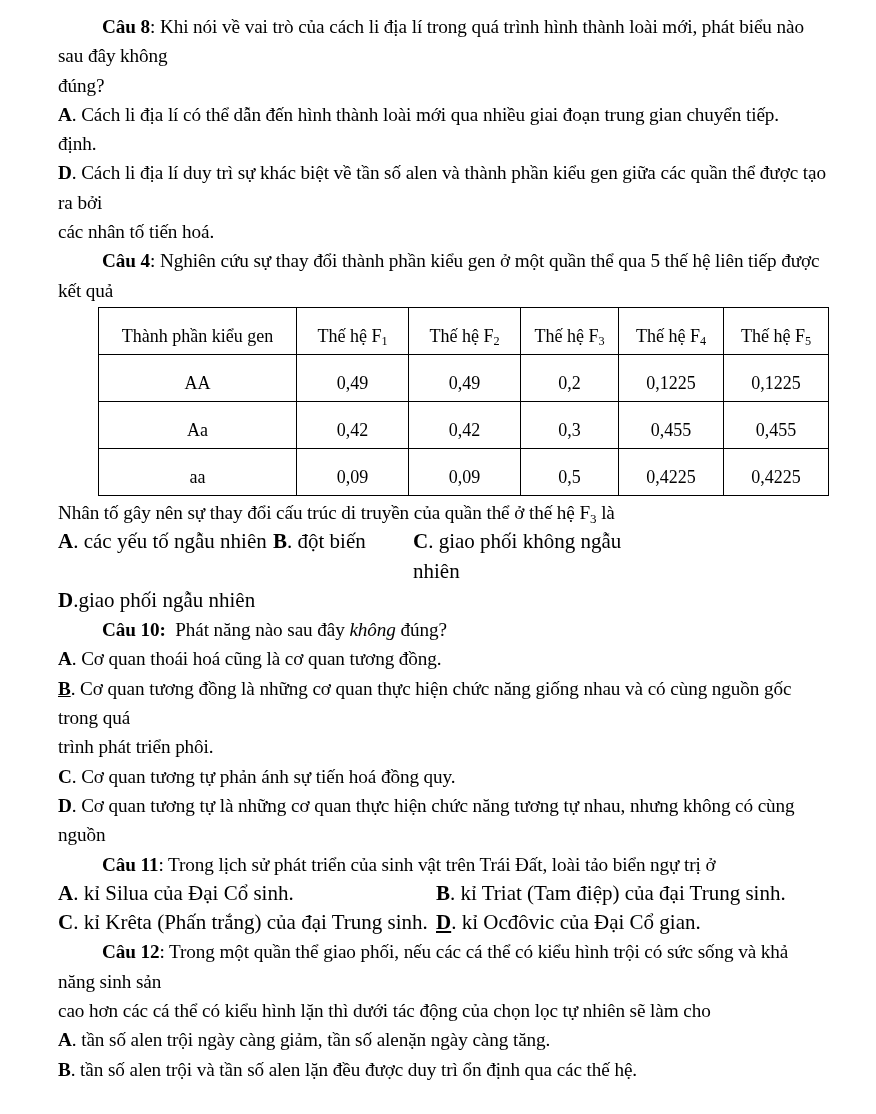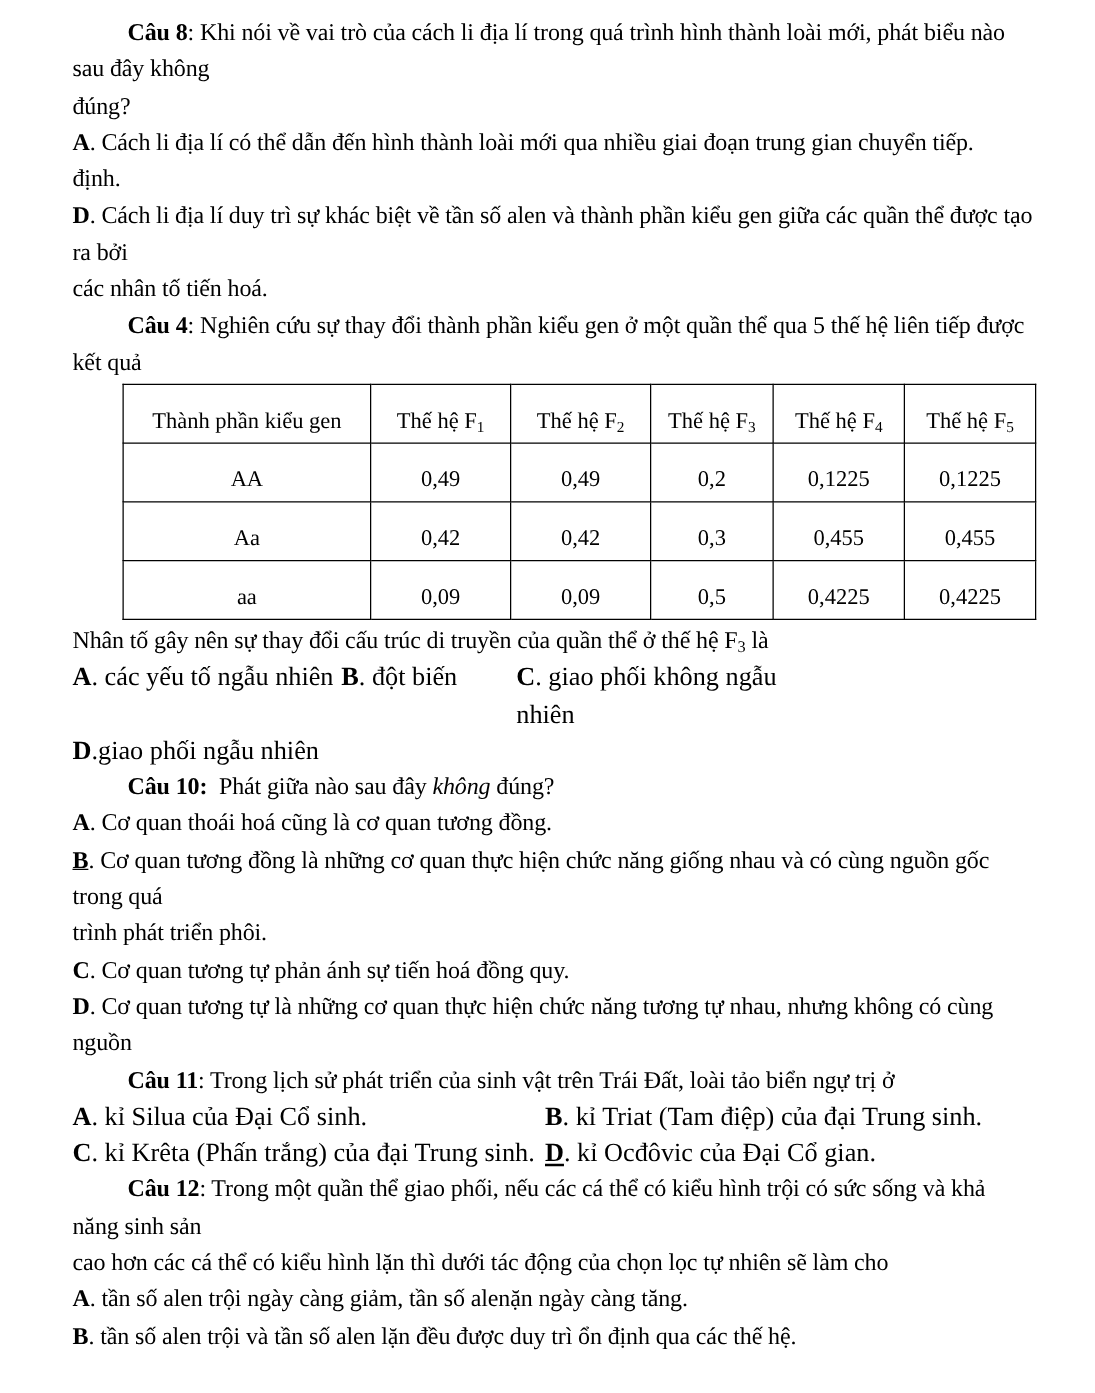--- a/index.html
+++ b/index.html
@@ -132,21 +132,21 @@
       </tbody>
     </table>
   </div>
 
   <div class="line"><span>Nhân tố gây nên sự thay đổi cấu trúc di truyền của quần thể ở thế hệ F</span><sub>3</sub><span> là</span></div>
 
   <div class="ans-row">
     <span style="width:215px"><span class="b">A</span><span>. </span><span>các yếu tố ngẫu nhiên</span></span><span style="width:140px"><span class="b">B</span><span>. </span><span>đột biến</span></span><span style="width:255px"><span class="b">C</span><span>. </span><span>giao phối không ngẫu nhiên</span></span><span style="width:200px"><span class="b">D</span><span>.</span><span>giao phối ngẫu nhiên</span></span>
   </div>
 
-  <div class="line"><span class="q">Câu 10:</span><span>  Phát giữa nào sau đây </span><span class="it">không</span><span> đúng?</span></div>
+  <div class="line"><span class="q">Câu 10:</span><span>  Phát năng nào sau đây </span><span class="it">không</span><span> đúng?</span></div>
 
   <div class="line"><span class="b">A</span><span>. </span><span>Cơ quan thoái hoá cũng là cơ quan tương đồng.</span></div>
 
   <div class="line"><span class="bu">B</span><span>. </span><span>Cơ quan tương đồng là những cơ quan thực hiện chức năng giống nhau và có cùng nguồn gốc trong quá</span></div>
   <div class="line">trình phát triển phôi.</div>
 
   <div class="line"><span class="b">C</span><span>. </span><span>Cơ quan tương tự phản ánh sự tiến hoá đồng quy.</span></div>
 
   <div class="line"><span class="b">D</span><span>. </span><span>Cơ quan tương tự là những cơ quan thực hiện chức năng tương tự nhau, nhưng không có cùng nguồn</span></div>
 

